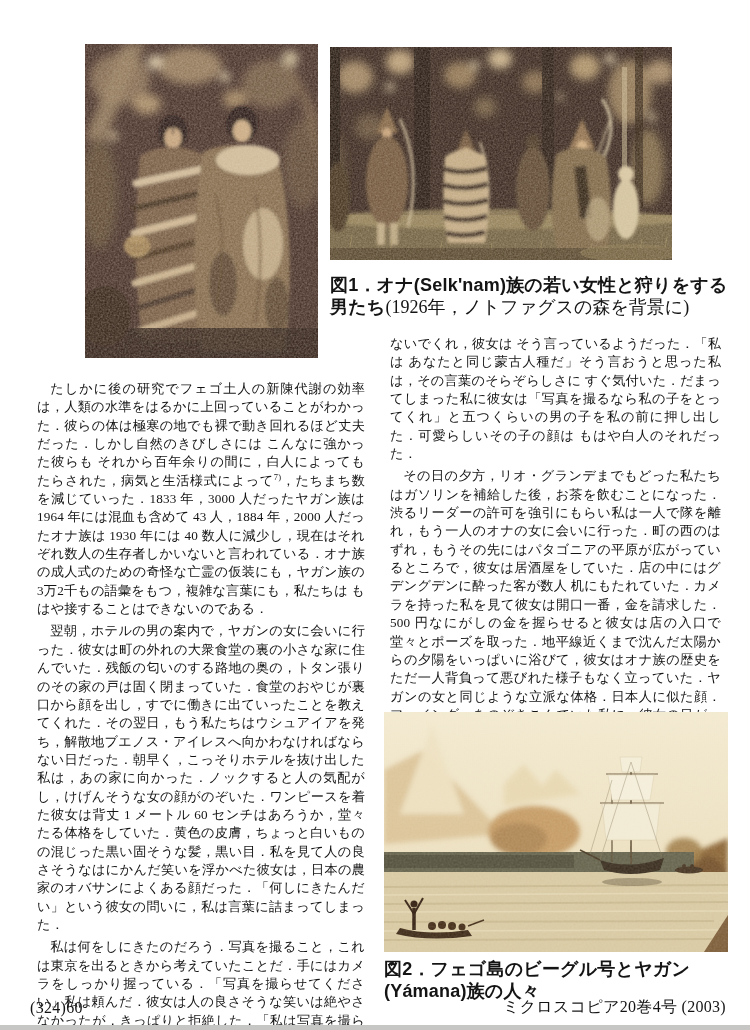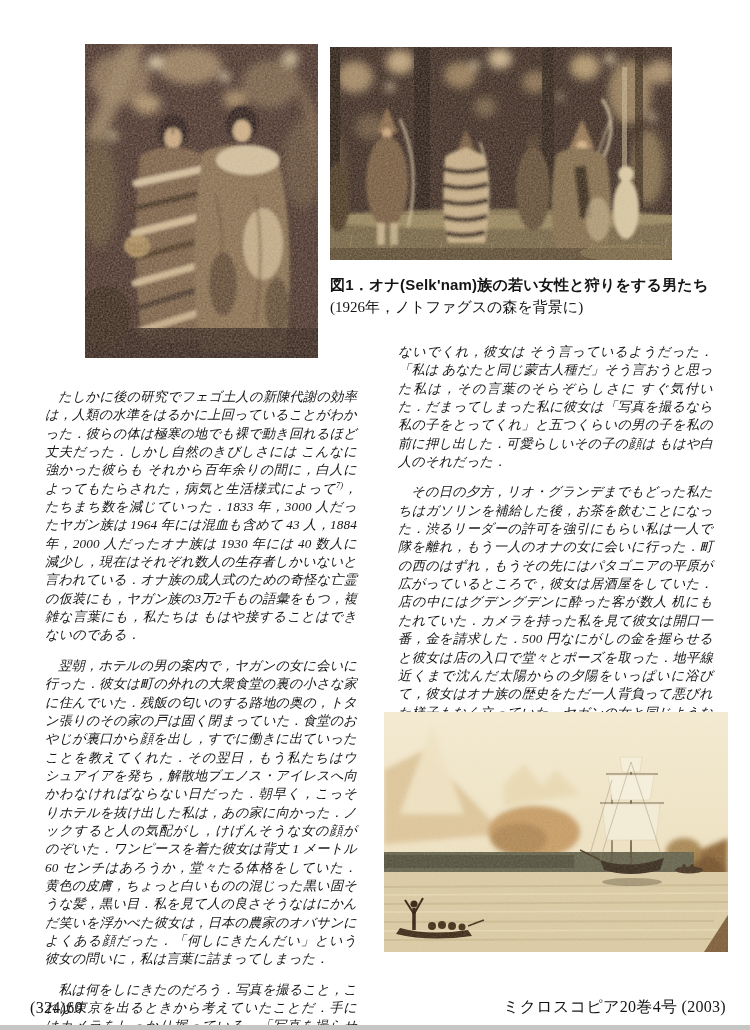--- a/index.html
+++ b/index.html
@@ -10,26 +10,26 @@
     color:#141414;
   }
   .fig{position:absolute; display:block;}
   .fig svg{display:block;}
   .col{
     position:absolute; text-align:justify;
     font-size:13.2px; line-height:18.35px; letter-spacing:0.15px;
   }
   #left-col{left:33px; top:376px; width:336px;}
   #right-col{left:386px; top:331px; width:339px;}
-  .col p{margin:12px; text-indent:1em;font-style:italic;}
+  .col p{margin:4px; text-indent:1em;}
   .col p.no-indent{text-indent:0;}
   sup.noteref{font-size:8.5px; line-height:0; vertical-align:super;}
   .caption{
     position:absolute;
-    font-size:15px; line-height:22px;
+    font-size:18px; line-height:22px;
   }
   #fig1-caption{left:330px; top:274px; width:398px;}
   #fig2-caption{left:384px; top:958px; width:344px;}
   .cap-bold{
     font-family:"Liberation Sans","DejaVu Sans",sans-serif;
     font-weight:bold; letter-spacing:0.2px;
   }
   .cap-serif{font-family:"Liberation Serif","DejaVu Serif",serif;}
   .footer{
     position:absolute; font-size:16px; letter-spacing:0.3px;
@@ -287,18 +287,21 @@
         <circle cx="58" cy="213" r="4" fill="#3f2814"></circle>
         <circle cx="68" cy="214" r="4" fill="#3f2814"></circle>
         <circle cx="78" cy="215" r="3.5" fill="#3f2814"></circle>
         <path d="M84,214 L100,208" stroke="#3f2814" stroke-width="1.5"></path>
       </g>
       <polygon points="320,240 344,203 344,240" fill="#7a5a36"></polygon>
       <rect width="344" height="240" filter="url(#g3)"></rect>
     </svg>
   </div>
 
+  <div class="caption" id="fig2-caption">
+    <span class="cap-bold">図2．フェゴ島のビーグル号とヤガン(Yámana)族の人々</span>
+  </div>
 
   <div class="footer" id="footer-left">(324)60</div>
   <div class="footer" id="footer-right">ミクロスコピア20巻4号 (2003)</div>
 
   <div class="scan-edge"></div>
 </div>
 
 </body></html>

